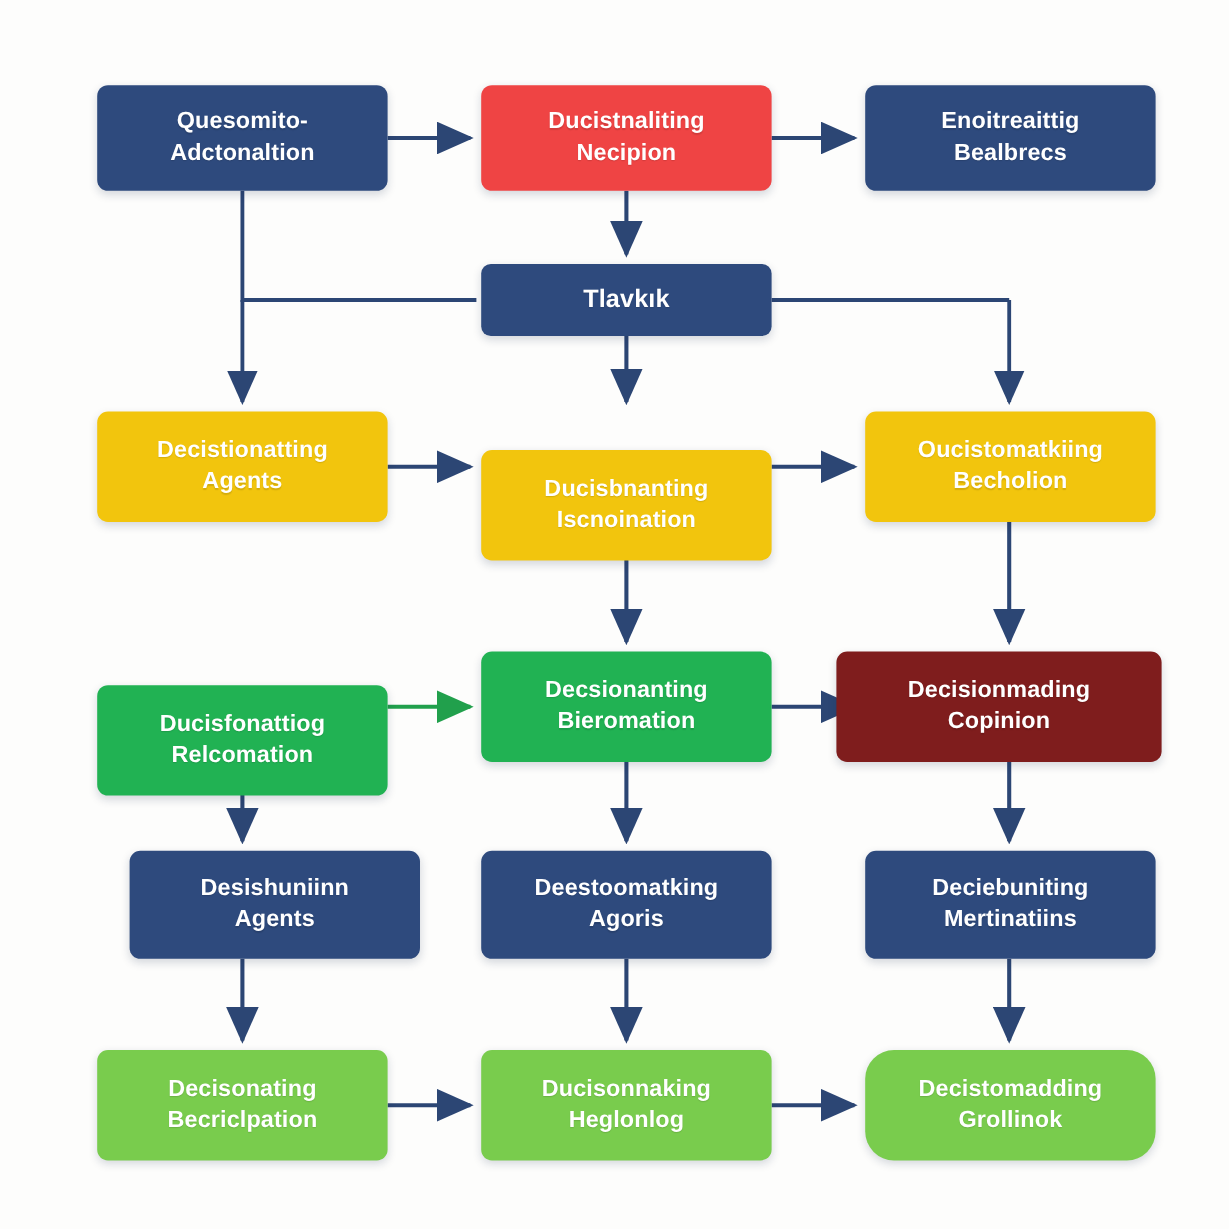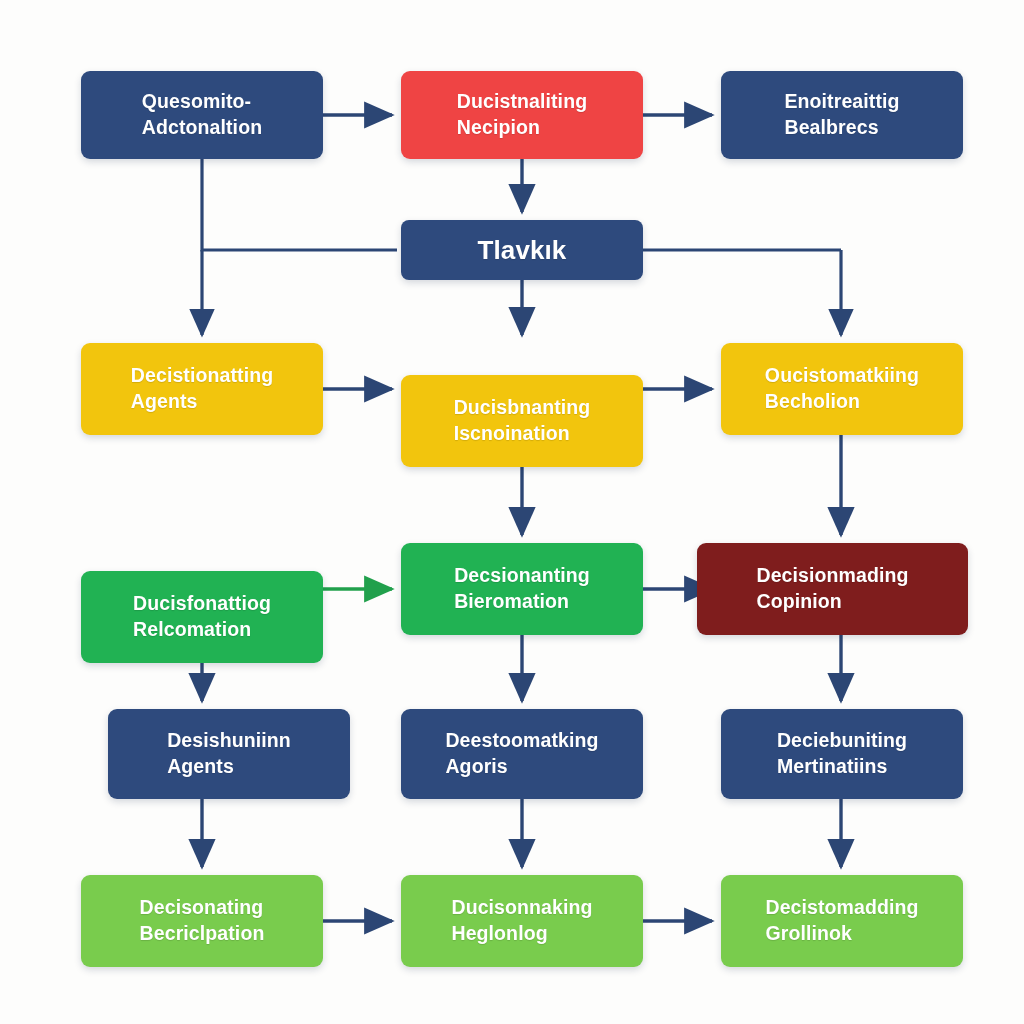--- a/index.html
+++ b/index.html
@@ -27,36 +27,37 @@
     height: 1024px;
     pointer-events: none;
   }
   .node {
     position: absolute;
     box-sizing: border-box;
     border-radius: 9px;
     display: flex;
     align-items: center;
     justify-content: center;
+    text-align: center;
     color: #ffffff;
     font-weight: 700;
     font-size: 19.5px;
     line-height: 1.32;
     letter-spacing: 0.1px;
     padding: 4px 20px;
     box-shadow: 0 3px 7px rgba(20,35,70,0.17);
     text-shadow: 0 1px 1px rgba(0,0,0,0.13);
     z-index: 2;
   }
   .node .label {
     display: block;
     white-space: pre-line;
   }
   .node.hub {
-    font-size: 26px;
+    font-size: 21px;
     border-radius: 8px;
   }
 </style>
 </head>
 <body>
 
 <div id="canvas">
 
   <svg id="edges" viewBox="0 0 1024 1024" width="1024" height="1024">
     <defs>
@@ -162,18 +163,18 @@
   </div>
 
   <div class="node" style="left:81px; top:875px; width:242px; height:92px; background:#79cc4d;">
     <span class="label">Decisonating
 Becriclpation</span>
   </div>
   <div class="node" style="left:401px; top:875px; width:242px; height:92px; background:#79cc4d;">
     <span class="label">Ducisonnaking
 Heglonlog</span>
   </div>
-  <div class="node" style="left:721px; top:875px; width:242px; height:92px; background:#79cc4d;">
+  <div class="node" style="left:721px; top:875px; width:242px; height:92px; background:#79cc4d;border-radius:24px;">
     <span class="label">Decistomadding
 Grollinok</span>
   </div>
 
 </div>
 
 </body></html>

